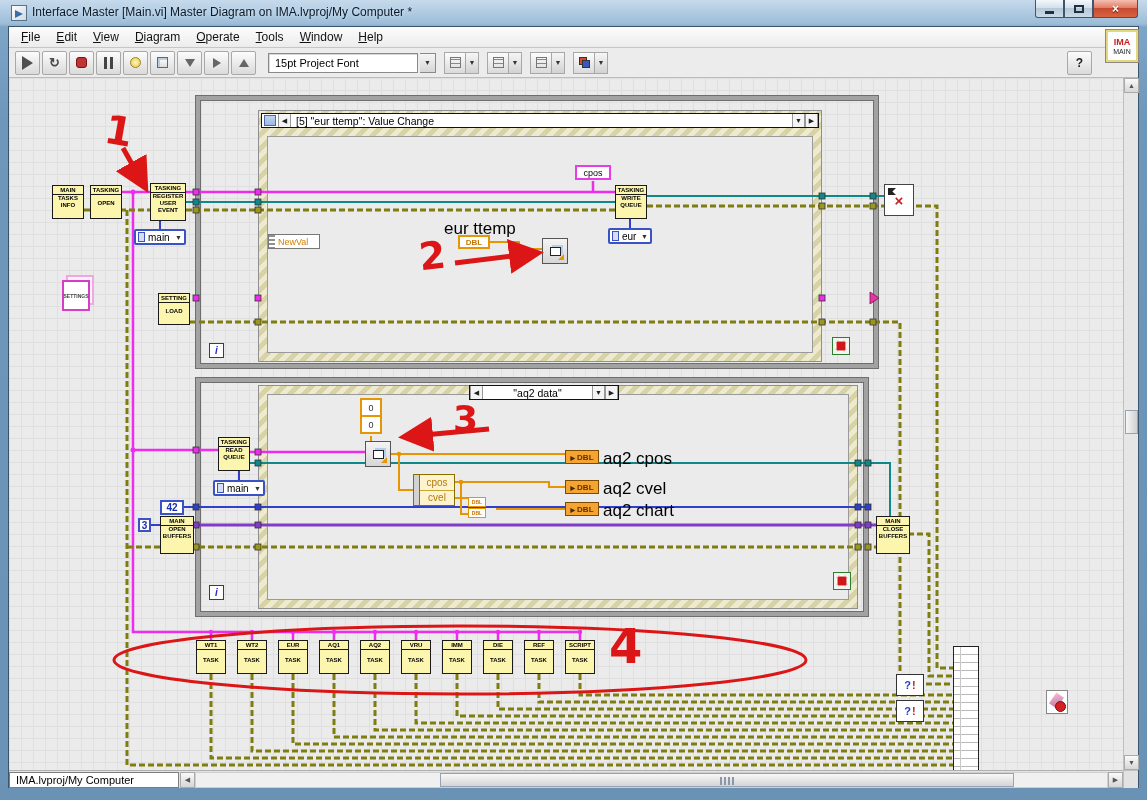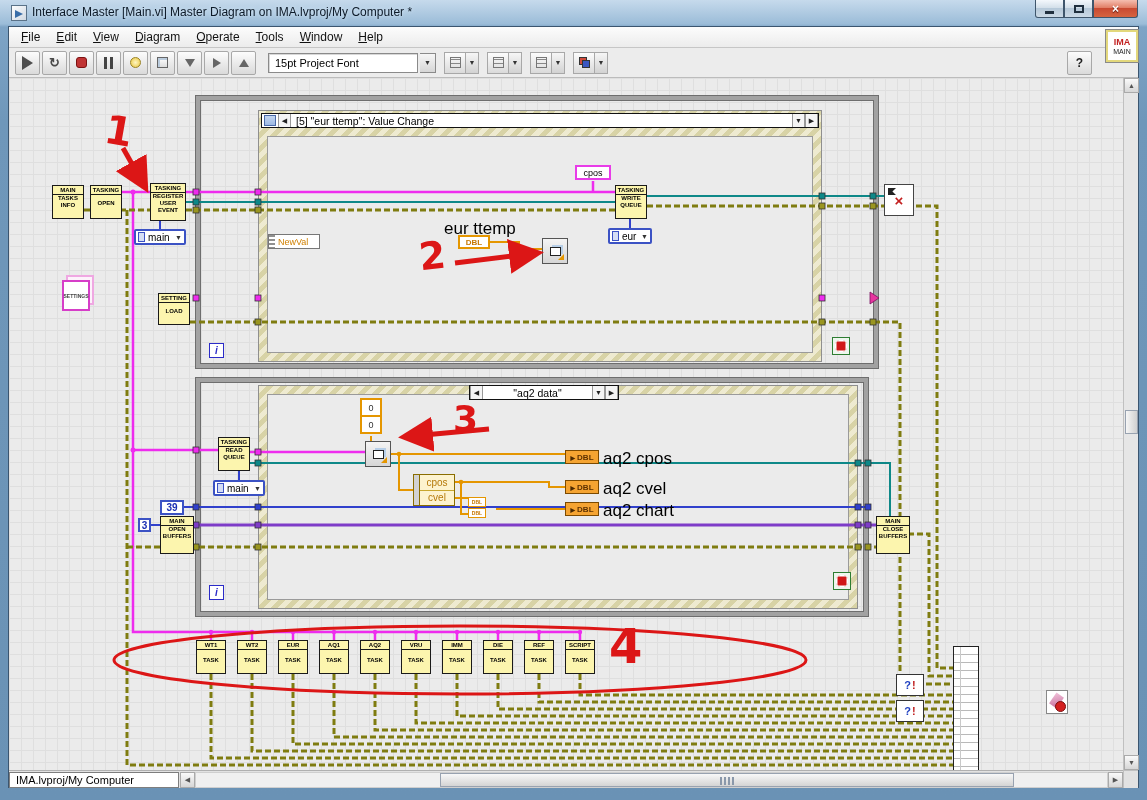--- a/index.html
+++ b/index.html
@@ -423,21 +423,21 @@
   <div class="dblind" style="left:556px;top:402px;width:34px;height:14px">
     <span class="ind-arrow">▶</span>
     <span>DBL</span>
   </div>
   <div class="term-label" style="left:594px;top:401px">aq2 cvel</div>
   <div class="dblind" style="left:556px;top:424px;width:34px;height:14px">
     <span class="ind-arrow">▶</span>
     <span>DBL</span>
   </div>
   <div class="term-label" style="left:594px;top:423px">aq2 chart</div>
-  <div class="numconst" style="left:151px;top:422px;width:24px;height:15px">39</div>
+  <div class="numconst" style="left:151px;top:422px;width:24px;height:15px">42</div>
   <div class="numconst" style="left:129px;top:440px;width:13px;height:14px">3</div>
   <div class="lvnode" style="left:151px;top:438px;width:34px;height:38px">
     <div class="nhdr">MAIN</div>
     <div class="nline">OPEN</div>
     <div class="nline">BUFFERS</div>
   </div>
   <div class="lvnode" style="left:867px;top:438px;width:34px;height:38px">
     <div class="nhdr">MAIN</div>
     <div class="nline">CLOSE</div>
     <div class="nline">BUFFERS</div>

